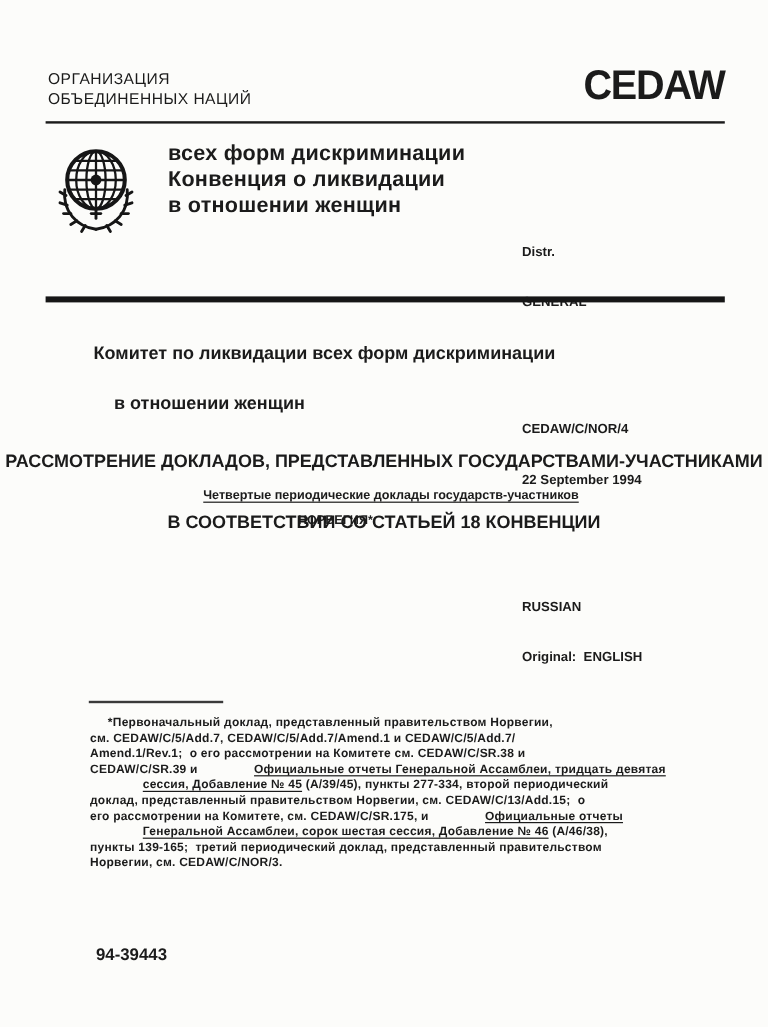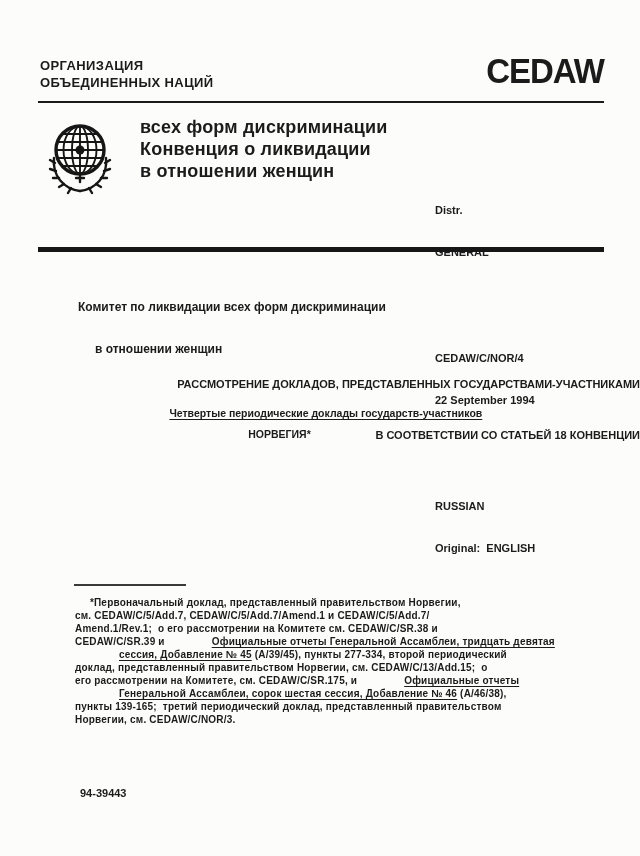--- a/index.html
+++ b/index.html
@@ -12,52 +12,52 @@
   .page{
     position:relative;
     width:640px;height:856px;
     background:#fcfcfa;
     color:#1b1b1b;
   }
   .mono{font-family:Liberation Sans, sans-serif;font-weight:bold;white-space:pre;}
   
   .org-name{
     position:absolute;left:40px;top:57px;
-    font-size:13px;font-weight:bold;letter-spacing:.4px;line-height:17px;
+    font-size:13px;font-weight:normal;letter-spacing:.4px;line-height:17px;
   }
   .acronym{
     position:absolute;right:36px;top:52px;
     font-size:33px;font-weight:bold;letter-spacing:-1px;
     transform:scaleY(1.05);
   }
   .rule-thin{position:absolute;left:38px;top:101px;width:566px;height:2px;background:#1b1b1b;}
   .rule-thick{position:absolute;left:38px;top:247px;width:566px;height:5px;background:#161616;}
   
   .emblem{position:absolute;left:45px;top:118px;}
   .doc-title{
     position:absolute;left:140px;top:116px;
     font-size:18px;font-weight:bold;line-height:22px;letter-spacing:.2px;
   }
   
   .distr{position:absolute;left:435px;top:147px;font-size:11px;line-height:14px;}
   .distr .grp{margin-bottom:8px;}
   
-  .committee{position:absolute;left:78px;top:272px;font-size:12px;line-height:14px;}
+  .committee{position:absolute;left:78px;top:260px;font-size:15px;line-height:14px;}
   .committee .l2{padding-left:17px;}
   
-  .heading{position:absolute;left:0;top:342px;width:640px;text-align:right;font-size:11px;line-height:17px;}
+  .heading{position:absolute;left:0;top:342px;width:640px;text-align:center;font-size:15px;line-height:17px;}
   .subheading{position:absolute;left:0;top:395px;width:640px;text-align:center;font-size:10.5px;}
   .subheading span{text-decoration:underline;text-underline-offset:2px;}
   .country{position:absolute;left:0;top:428px;width:559px;text-align:center;font-size:10.5px;}
   
   .fn-rule{position:absolute;left:74px;top:584px;width:112px;height:2px;background:#3a3a3a;}
   .footnote{position:absolute;left:75px;top:596px;width:520px;font-size:10px;line-height:13px;letter-spacing:.2px;}
   .footnote .u{text-decoration:underline;text-underline-offset:2px;padding-left:44px;}
   
-  .docnum{position:absolute;left:80px;top:787px;font-size:11px;}
+  .docnum{position:absolute;left:80px;top:787px;font-size:14px;}
 </style>
 </head>
 <body>
 
 <div class="page">
 
   <div class="org-name">
     <div>ОРГАНИЗАЦИЯ</div>
     <div>ОБЪЕДИНЕННЫХ НАЦИЙ</div>
   </div>

